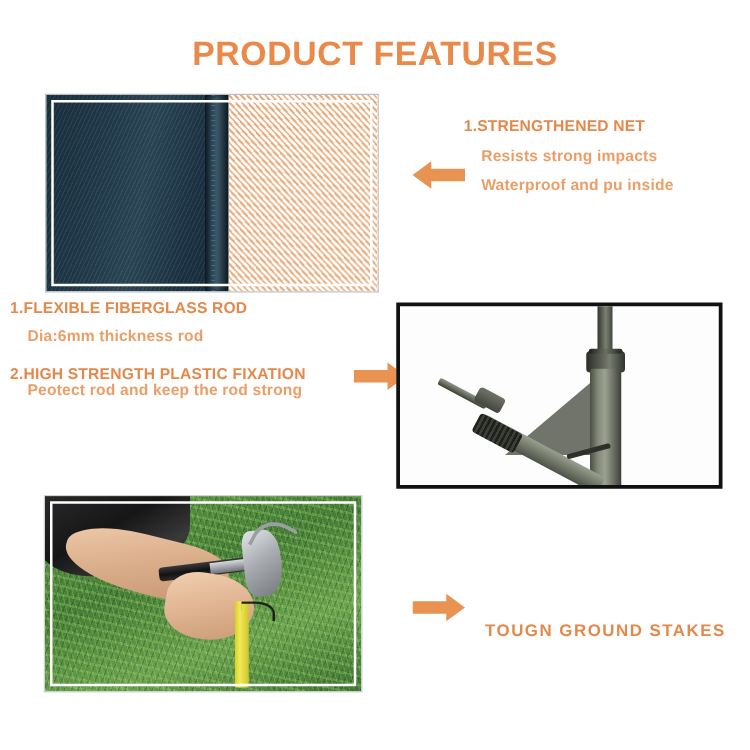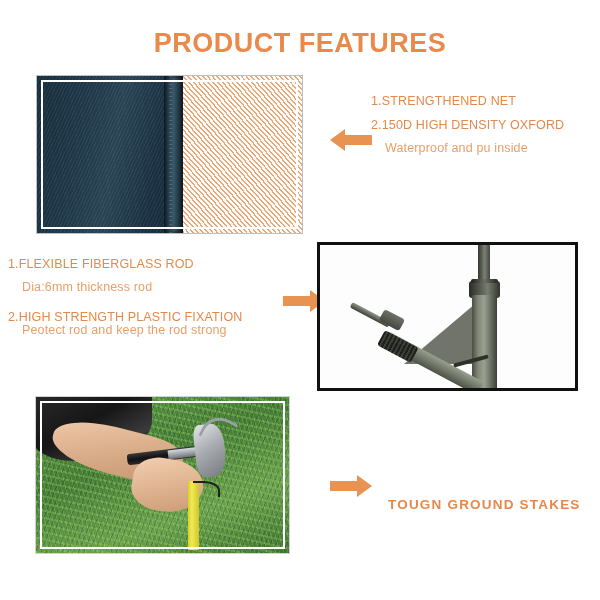--- a/index.html
+++ b/index.html
@@ -303,21 +303,21 @@
   
   .arrow {
     position: absolute;
   }
   .arrow svg { display: block; }
 
   
   .feat-block { position: absolute; }
   .feat-line {
     color: #e28d52;
-    font-weight: normal;
+    font-weight: bold;
     white-space: nowrap;
     line-height: 1.0;
   }
   .feat-main {
     font-size: 12.5px;
     letter-spacing: 0.15px;
     color: #e4894c;
   }
   .feat-sub {
     font-size: 12.5px;
@@ -329,21 +329,21 @@
     font-size: 13.5px;
     letter-spacing: 1.2px;
     color: #e4894c;
     font-weight: bold;
     white-space: nowrap;
     margin-top: 23px;
   }
 
   #block-net { left: 371px; top: 95px; }
   #block-net .feat-line { margin-bottom: 11px; }
-  #block-rod { left: 8px;  top: 258px; }
+  #block-rod { left: 8px;  top: 240px; }
   #block-rod .r1 { margin-bottom: 10px; }
   #block-rod .r2 { margin-bottom: 18px; }
   #block-rod .r3 { }
   #block-stake { left: 388px; top: 474px; }
 </style>
 </head>
 <body>
 
 <div id="page">
 
@@ -357,21 +357,21 @@
   </div>
 
   <div class="arrow" id="arrow-net" style="left:330px; top:126px;">
     <svg width="42" height="28" viewBox="0 0 42 28" aria-hidden="true">
       <polygon points="0,14 15,3 15,9 42,9 42,19 15,19 15,25" fill="#e89352"></polygon>
     </svg>
   </div>
 
   <div class="feat-block" id="block-net">
     <div class="feat-line feat-main">1.STRENGTHENED NET</div>
-    <div class="feat-line feat-main">2.150D HIGH DENSITY OXFORD</div>
+    <div class="feat-line feat-sub">Resists strong impacts</div>
     <div class="feat-line feat-sub">Waterproof and pu inside</div>
   </div>
 
   <div class="feat-block" id="block-rod">
     <div class="feat-line feat-main r1">1.FLEXIBLE FIBERGLASS ROD</div>
     <div class="feat-line feat-sub r2">Dia:6mm thickness rod</div>
     <div class="feat-line feat-main r3">2.HIGH STRENGTH PLASTIC FIXATION</div>
     <div class="feat-line feat-sub">Peotect rod and keep the rod strong</div>
   </div>
 

